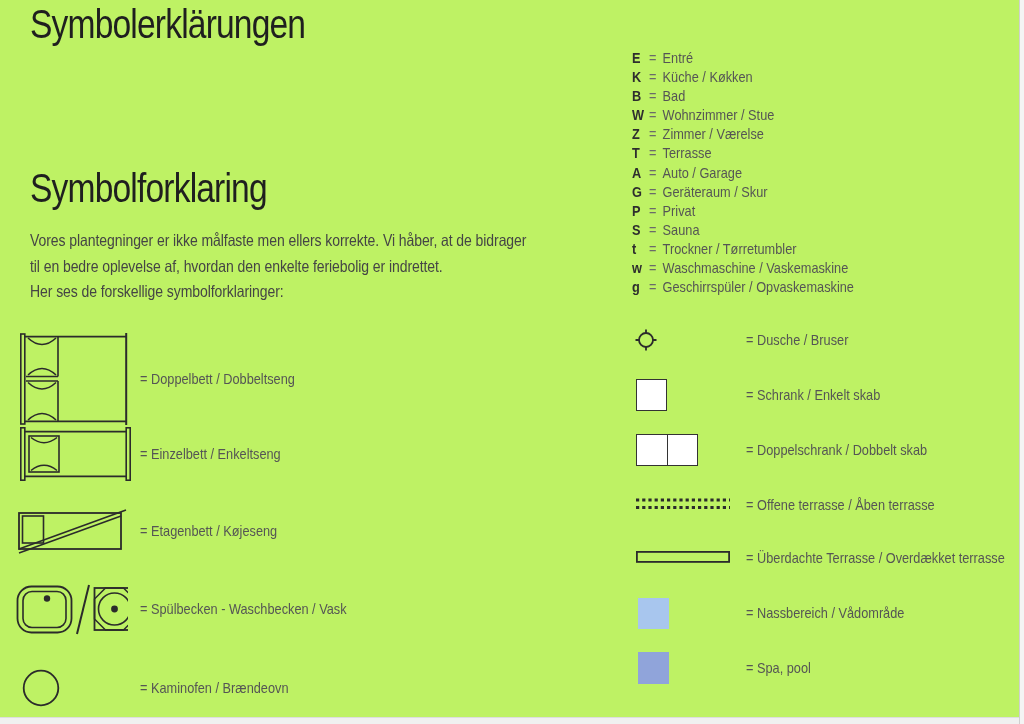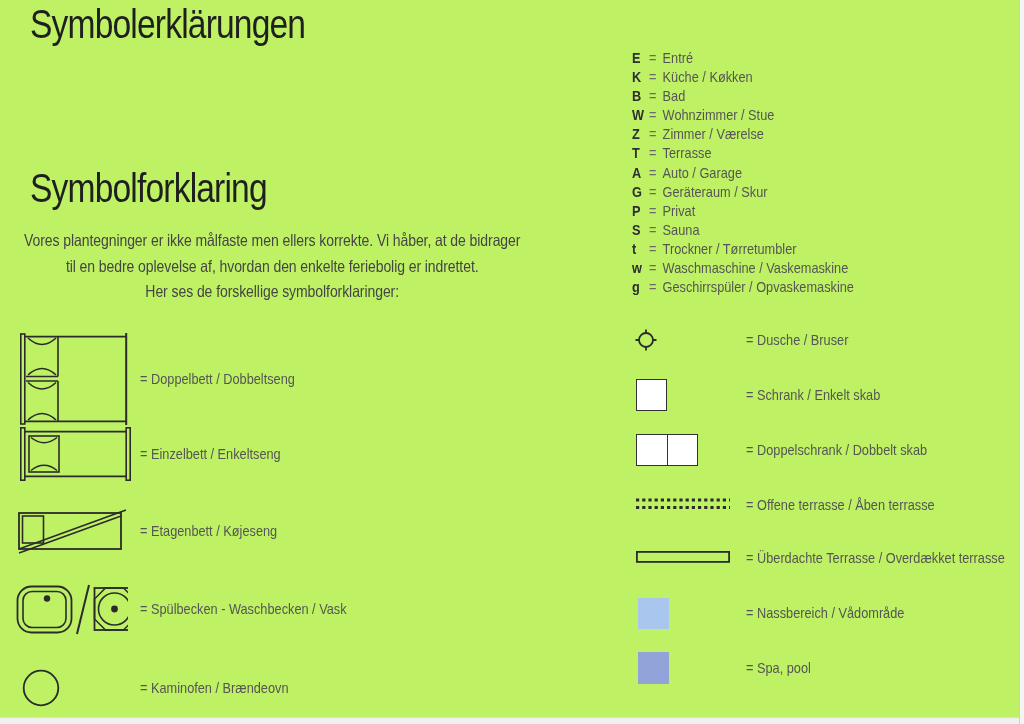--- a/index.html
+++ b/index.html
@@ -37,21 +37,21 @@
   svg .ln{stroke:#2b2b2b;fill:none;}
 </style>
 </head>
 <body>
 
 <div id="page">
 
   <h1 class="title" style="left:30px;top:2px;">Symbolerklärungen</h1>
 
   <h1 class="title" style="left:30px;top:166px;">Symbolforklaring</h1>
-  <div class="para" style="left:24px;top:228px;text-align:center;">
+  <div class="para" style="left:30px;top:228px;">
     <div class="cond">Vores plantegninger er ikke målfaste men ellers korrekte. Vi håber, at de bidrager</div>
     <div class="cond">til en bedre oplevelse af, hvordan den enkelte feriebolig er indrettet.</div>
     <div class="cond">Her ses de forskellige symbolforklaringer:</div>
   </div>
 
   <div id="letter-legend">
     <div class="cond">
       <div class="legend-row">
         <span class="legend-letter">E</span>
         <span class="legend-eq">=</span>

